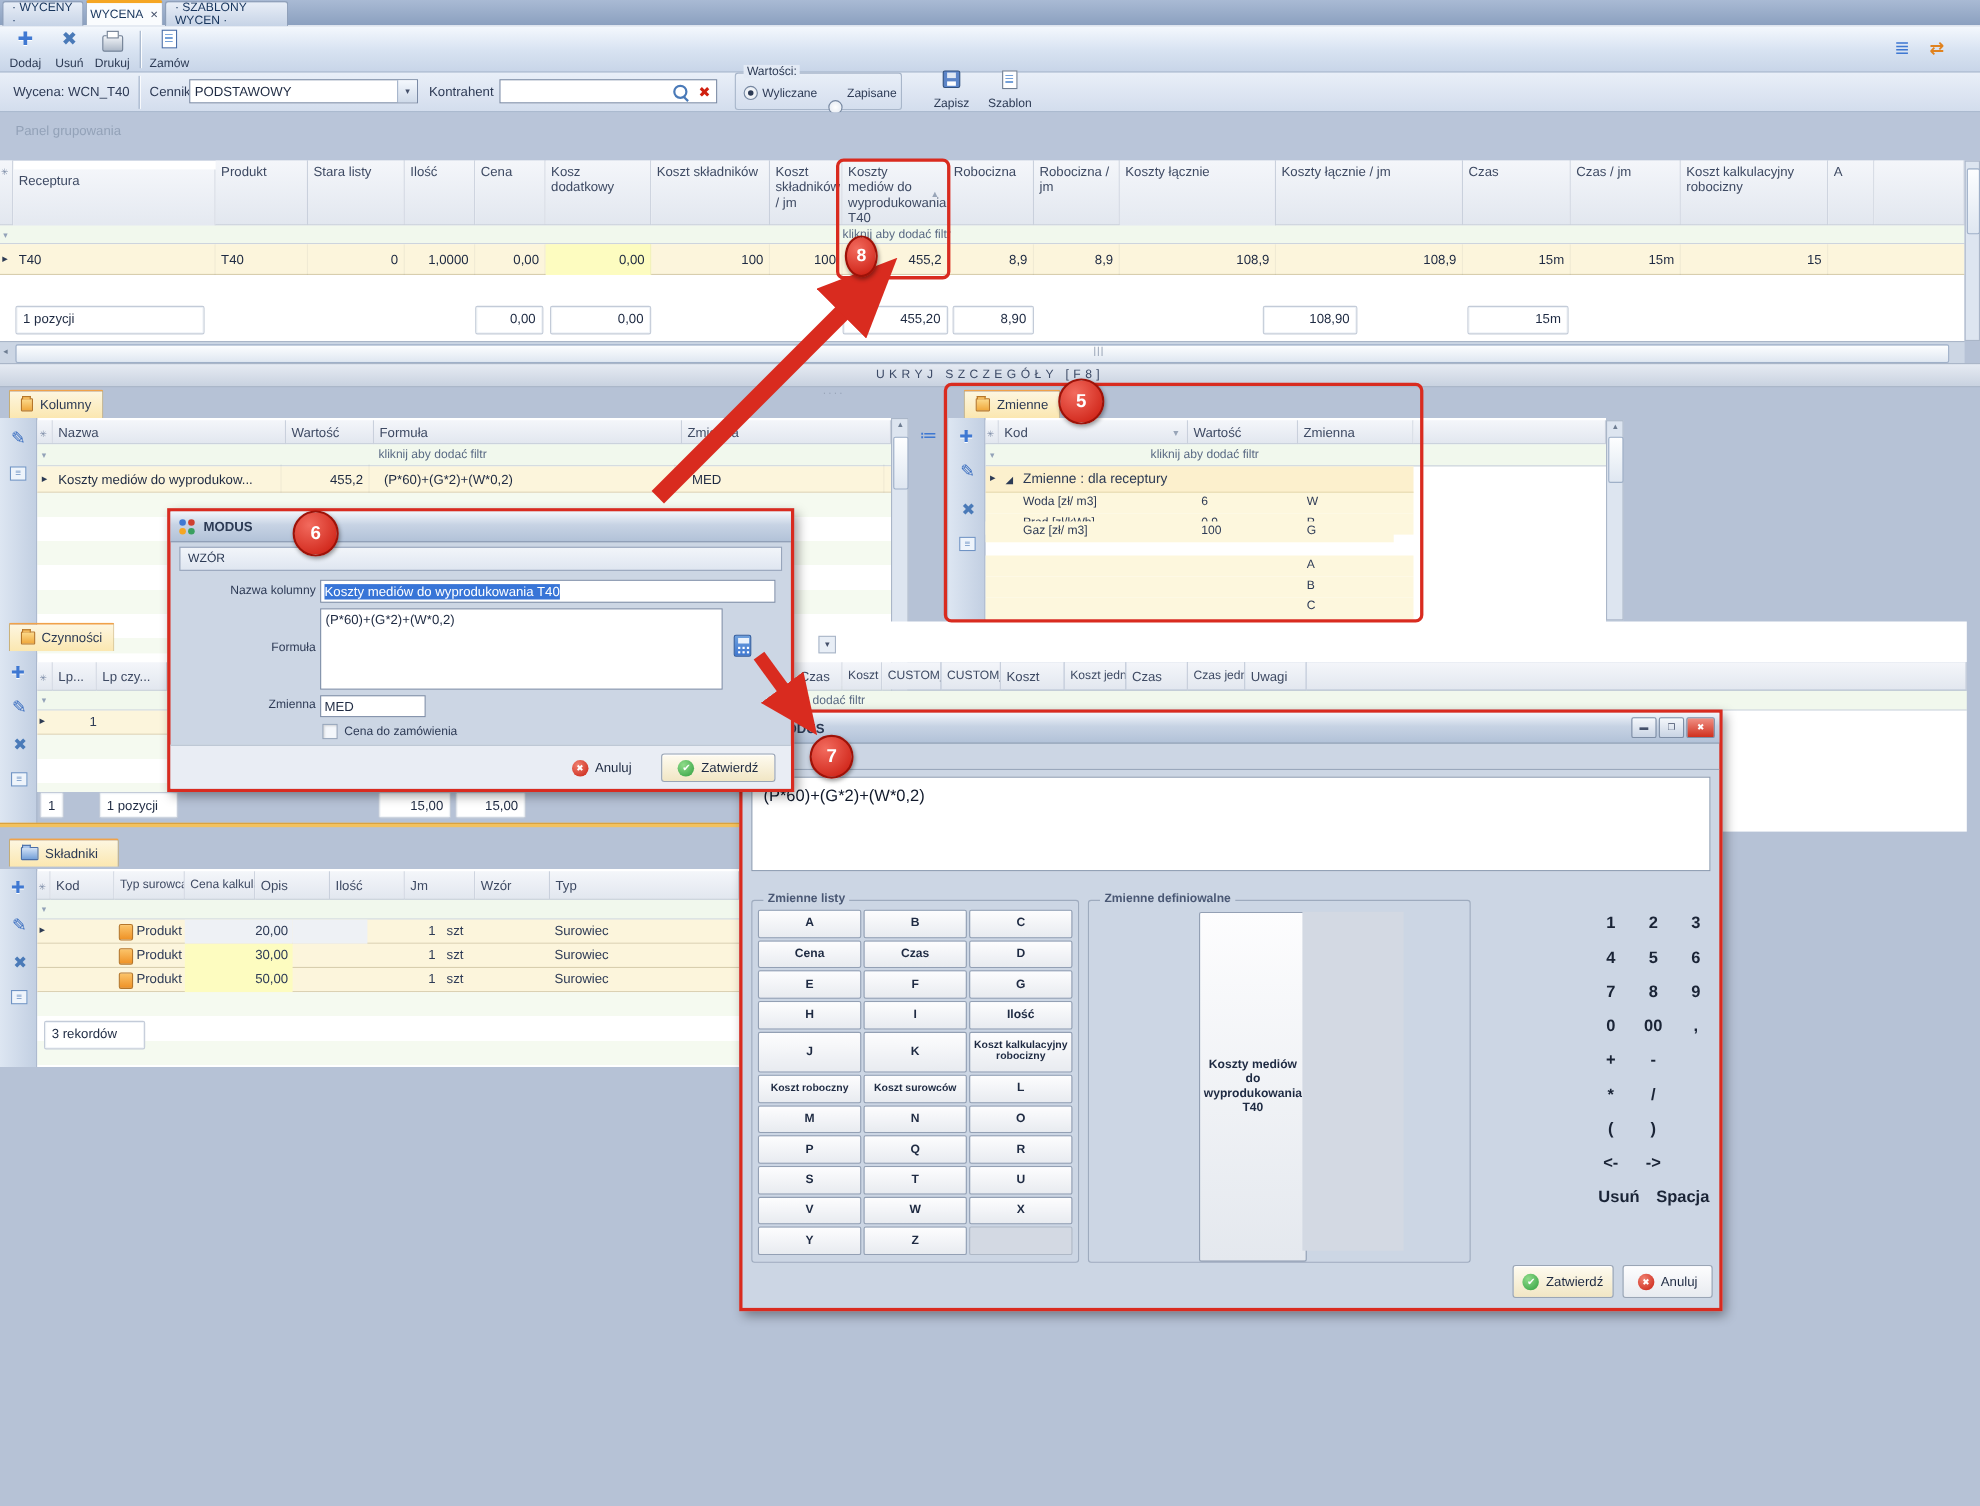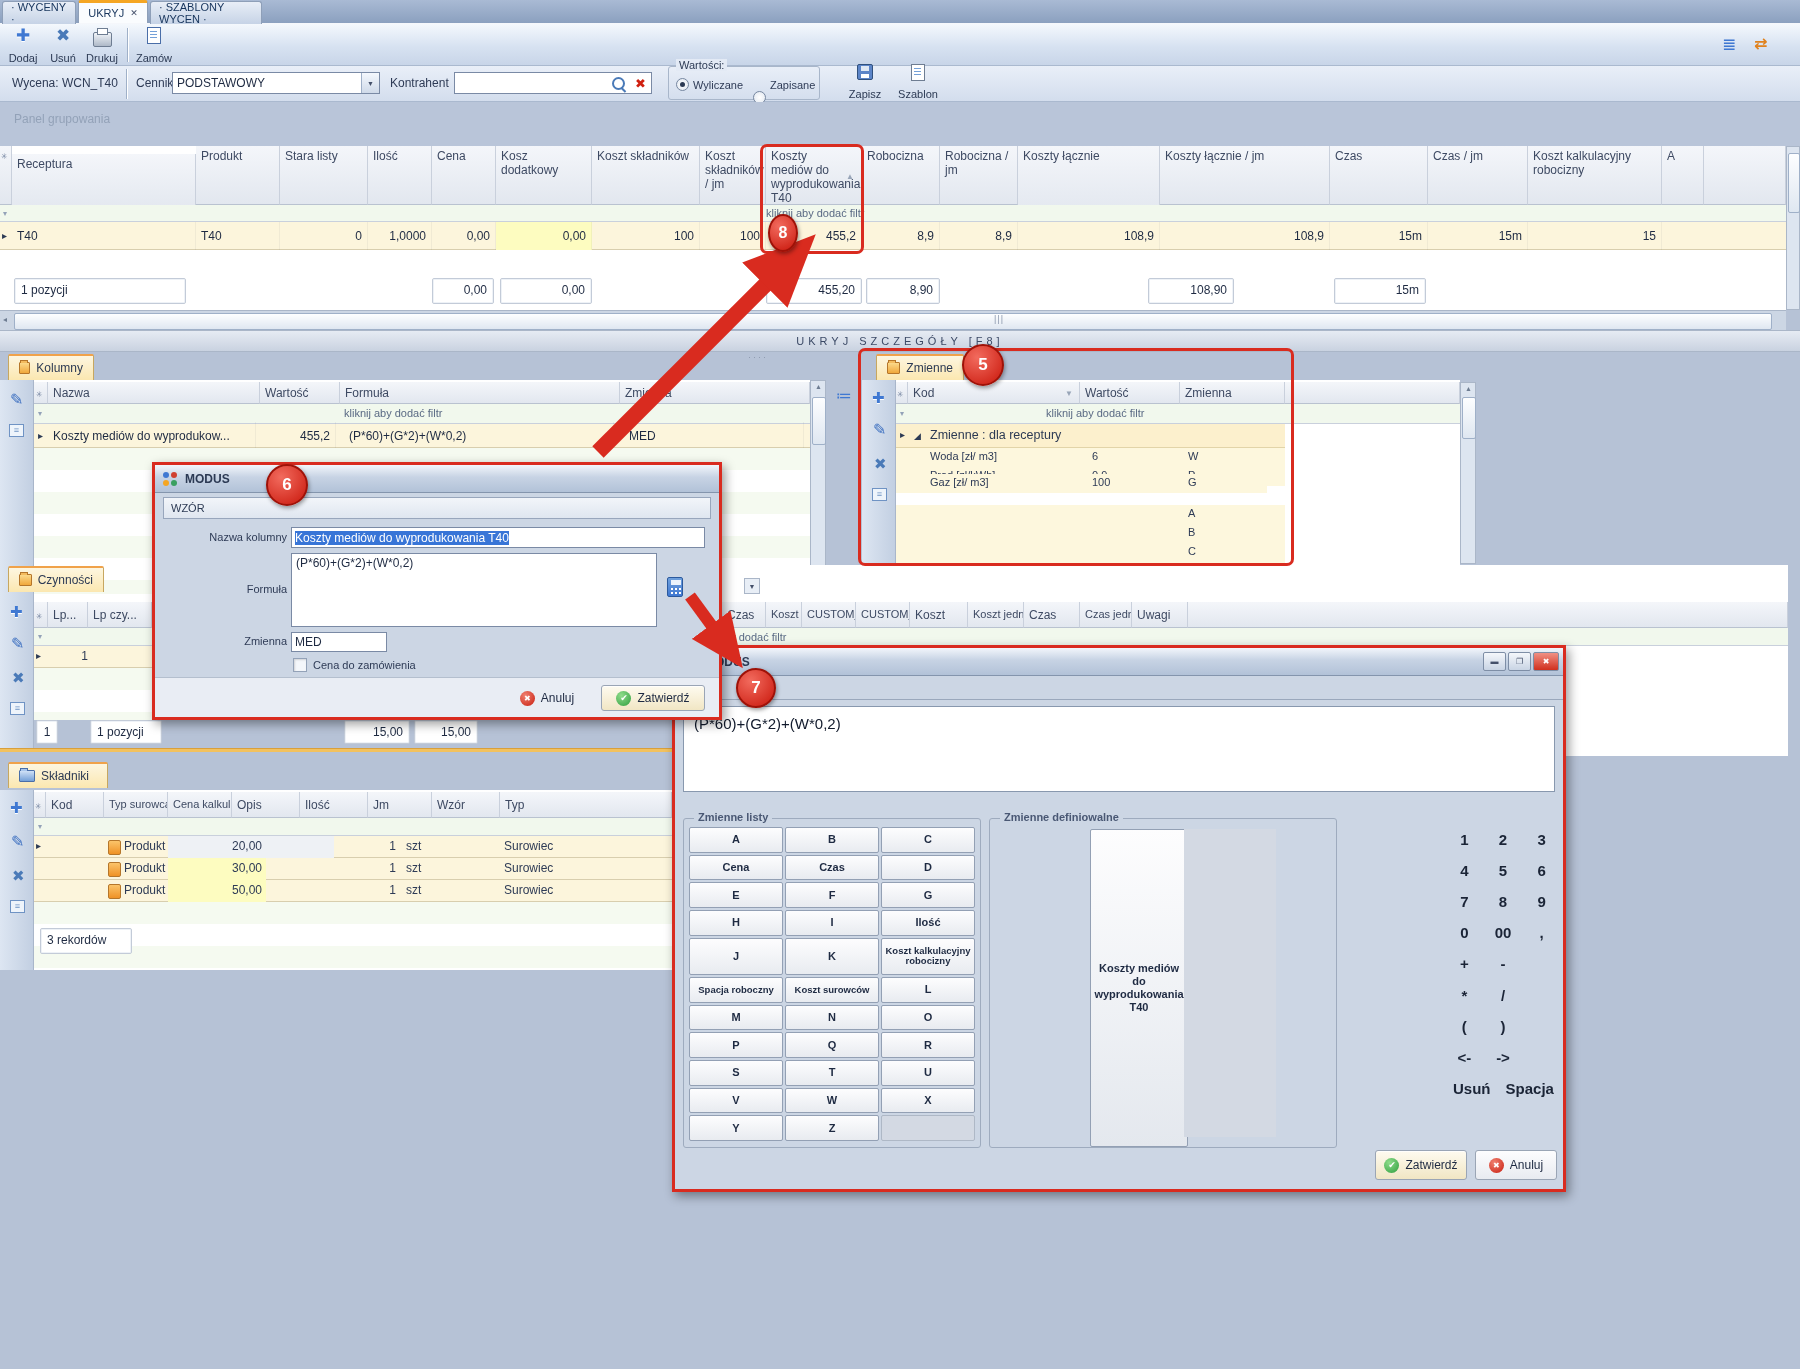--- a/index.html
+++ b/index.html
@@ -113,21 +113,21 @@
          border:2px solid #9e1208;box-shadow:1px 2px 4px rgba(0,0,0,.4)}
 </style>
 </head>
 <body>
 
 <div class="abs tabstrip" style="left:0;top:0;width:1800px;height:24px"></div>
 <div class="abs tab" style="left:2px;top:1px;width:74px">
     <span>· WYCENY ·</span>
   </div>
 <div class="abs tab active" style="left:78px;top:0;width:70px">
-  <span>UKRYJ</span>
+  <span>WYCENA</span>
   <span style="margin-left:6px;font-size:9px;color:#44506a">✕</span>
 </div>
 <div class="abs tab" style="left:150px;top:1px;width:112px">
     <span>· SZABLONY WYCEN ·</span>
   </div>
 
 <div class="abs toolbar" style="left:0;top:24px;width:1800px;height:42px"></div>
 <div class="abs tbtn" style="left:4px;top:27px;width:38px;height:37px">
   <span class="icoplus">✚</span>
     <span>Dodaj</span>
@@ -480,21 +480,21 @@
           <span class="key" style="flex:1">H</span>
           <span class="key" style="flex:1">I</span>
           <span class="key" style="flex:1">Ilość</span>
         </div>
       <div style="display:flex;gap:2px;height:38px">
           <span class="key" style="flex:1">J</span>
           <span class="key" style="flex:1">K</span>
           <span class="key longtxt" style="flex:1">Koszt kalkulacyjny robocizny</span>
         </div>
       <div style="display:flex;gap:2px;height:26px">
-          <span class="key longtxt" style="flex:1">Spacja roboczny</span>
+          <span class="key longtxt" style="flex:1">Koszt roboczny</span>
           <span class="key longtxt" style="flex:1">Koszt surowców</span>
           <span class="key" style="flex:1">L</span>
         </div>
       <div style="display:flex;gap:2px;height:26px">
           <span class="key" style="flex:1">M</span>
           <span class="key" style="flex:1">N</span>
           <span class="key" style="flex:1">O</span>
         </div>
       <div style="display:flex;gap:2px;height:26px">
           <span class="key" style="flex:1">P</span>

